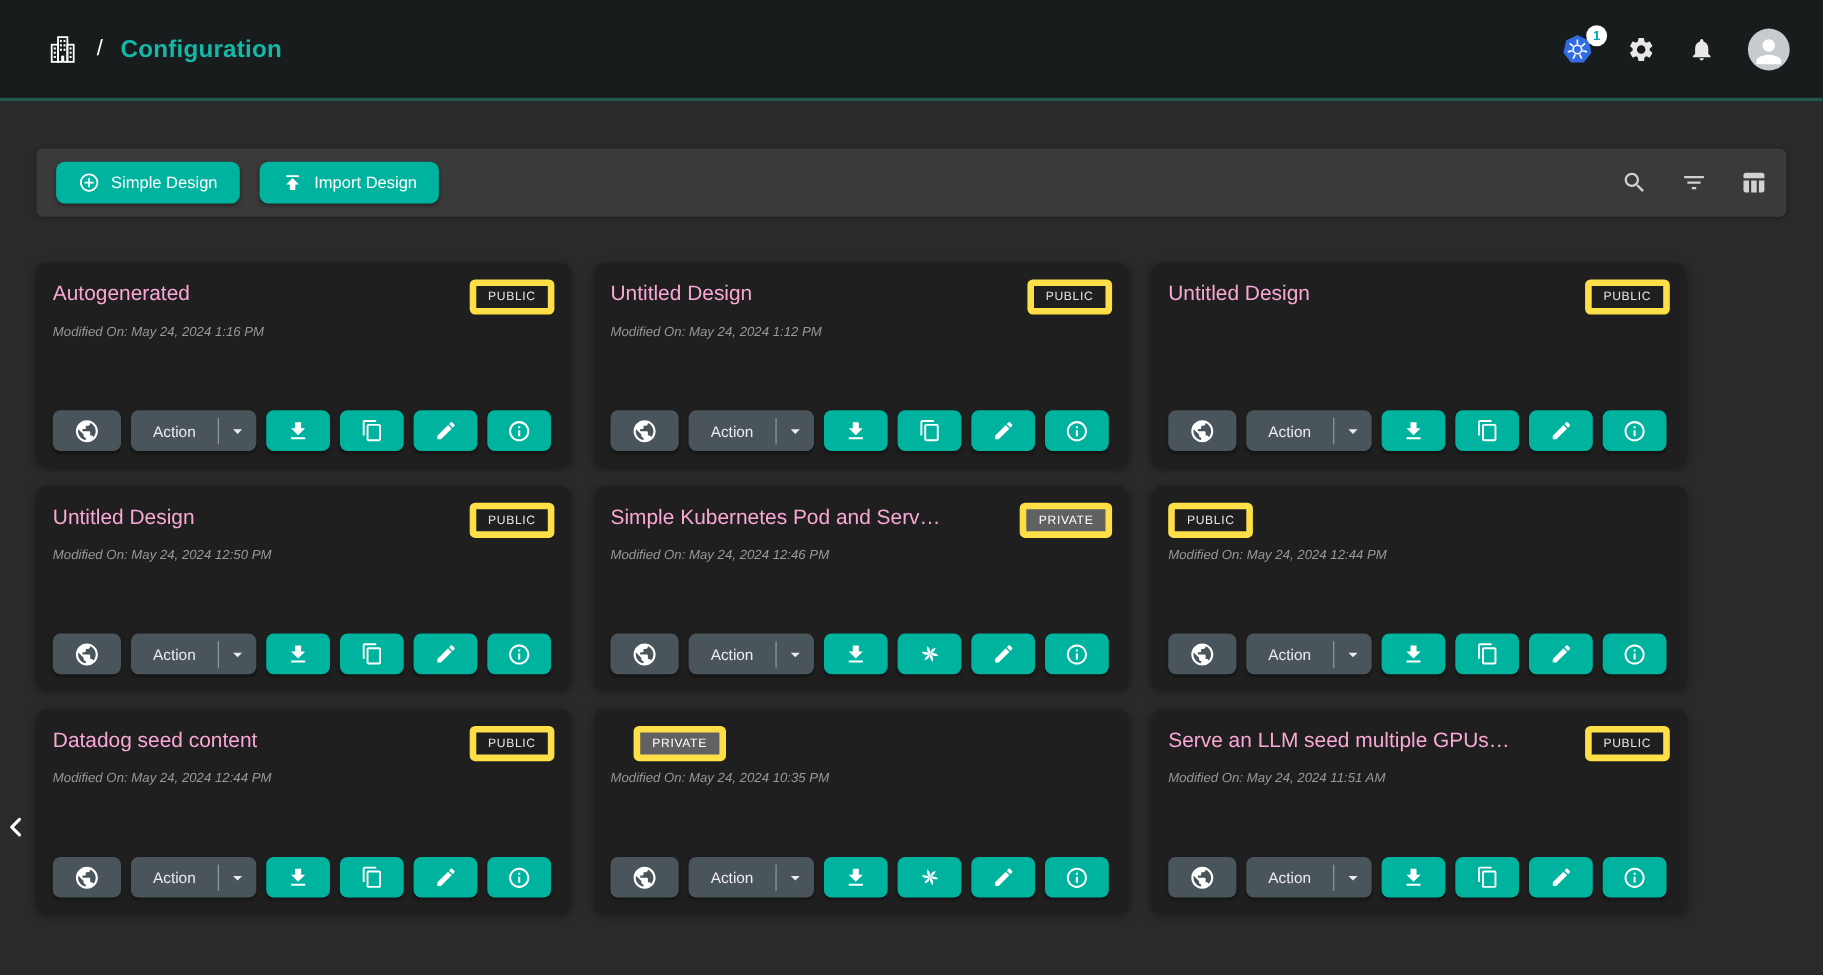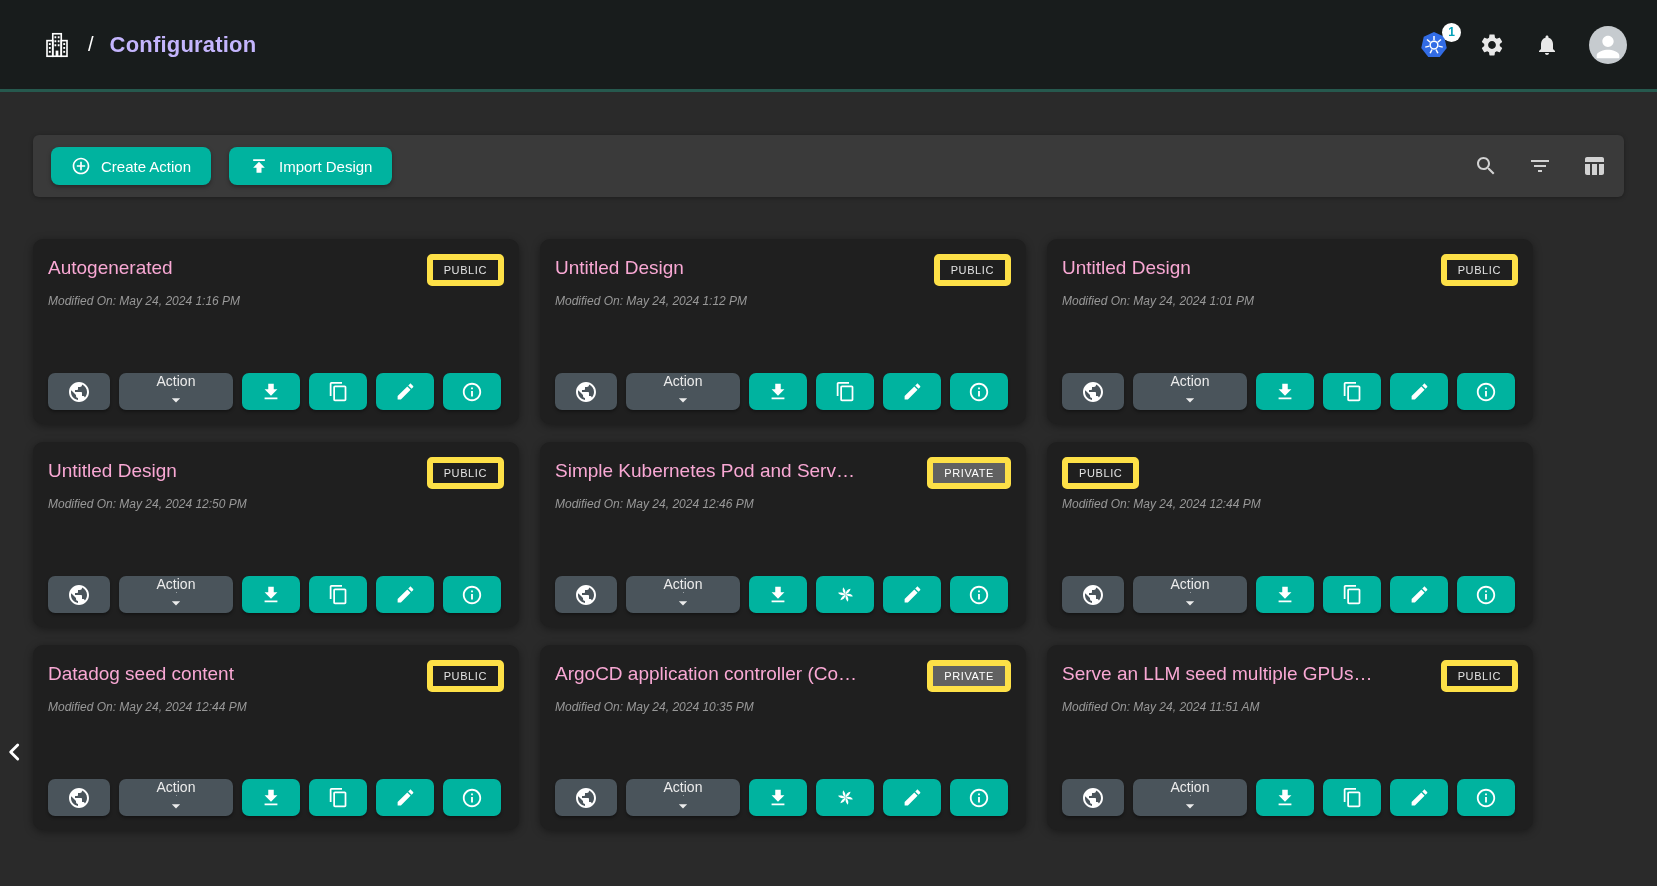--- a/index.html
+++ b/index.html
@@ -14,21 +14,21 @@
   .app-header {
     height:92px;
     background:#181c1c;
     border-bottom:3px solid #26594e;
     display:flex;
     align-items:center;
     padding:0 30px 0 42px;
   }
   .hdr-left { display:flex; align-items:center; gap:16px; }
   .hdr-sep { color:#ffffff; font-size:20px; font-weight:400; }
-  .hdr-title { color:#c4b5fd; font-size:22px; font-weight:700; letter-spacing:.2px;text-align:center; }
+  .hdr-title { color:#14b8a6; font-size:22px; font-weight:700; letter-spacing:.2px;text-align:center; }
   .hdr-right { margin-left:auto; display:flex; align-items:center; gap:30px; }
   .icon-btn { background:none; border:none; cursor:pointer; color:#e8e8e8; display:flex; align-items:center; }
   .k8s-chip { position:relative; cursor:pointer; }
   .k8s-badge {
     position:absolute; top:-7px; right:-12px;
     background:#ffffff; color:#00a0b8;
     min-width:19px; height:19px; border-radius:50%;
     font-size:12px; font-weight:700;
     display:flex; align-items:center; justify-content:center;
   }
@@ -96,21 +96,21 @@
     color:#989898; font-size:12px; font-style:italic;
   }
   .card-actions { margin-top:auto; display:flex; gap:9px; align-items:center; }
   .cbtn {
     height:37px; border:none; border-radius:7px; cursor:pointer;
     display:flex; align-items:center; justify-content:center;
     color:#ffffff;
     box-shadow:0 2px 3px rgba(0,0,0,.35);
   }
   .cbtn-gray { background:#4a545b; width:62px; }
-  .cbtn-action { background:#4a545b; width:114px; padding:0; overflow:hidden;flex-direction:column; }
+  .cbtn-action { background:#4a545b; width:114px; padding:0; overflow:hidden; }
   .action-label { color:#ececec; font-size:14px; flex:1; text-align:center; }
   .action-divider { width:1px; height:24px; background:rgba(255,255,255,.45); }
   .action-caret {
     background:none; border:none; cursor:pointer; color:#ececec;
     width:34px; height:100%; display:flex; align-items:center; justify-content:center;
   }
   .cbtn-teal { background:#00B39F; width:58px; }
   
   .sidebar-toggle {
     position:absolute; left:0; top:735px;
@@ -192,21 +192,21 @@
   </div>
 </header>
 
 <div class="toolbar">
   <button class="teal-btn">
     <span>
       <svg width="20" height="20" viewBox="0 0 24 24" fill="currentColor">
           <path d="M13 7h-2v4H7v2h4v4h2v-4h4v-2h-4V7zm-1-5C6.48 2 2 6.48 2 12s4.48 10 10 10 10-4.48 10-10S17.52 2 12 2zm0 18c-4.41 0-8-3.59-8-8s3.59-8 8-8 8 3.59 8 8-3.59 8-8 8z"></path>
         </svg>
     </span>
-    <span>Create Action</span>
+    <span>Simple Design</span>
   </button>
   <button class="teal-btn">
     <span>
       <svg width="20" height="20" viewBox="0 0 24 24" fill="currentColor">
           <path d="M5 4v2h14V4H5zm0 10h4v6h6v-6h4l-7-7-7 7z"></path>
         </svg>
     </span>
     <span>Import Design</span>
   </button>
   <div class="toolbar-right">
@@ -345,21 +345,20 @@
             </svg>
         </span>
       </button>
     </div>
   </section>
     <section class="design-card">
     <div class="card-top">
       <h2 class="card-title">Untitled Design</h2>
       <span class="vis-badge">PUBLIC</span>
     </div>
-    <div class="card-modified">Modified On: May 24, 2024 1:01 PM</div>
     <div class="card-actions">
       <button class="cbtn cbtn-gray">
         <span>
           <svg width="24" height="24" viewBox="0 0 24 24" fill="currentColor">
               <path d="M12 2C6.48 2 2 6.48 2 12s4.48 10 10 10 10-4.48 10-10S17.52 2 12 2zm-1 17.93c-3.95-.49-7-3.85-7-7.93 0-.62.08-1.21.21-1.79L9 15v1c0 1.1.9 2 2 2v1.93zm6.9-2.54c-.26-.81-1-1.39-1.9-1.39h-1v-3c0-.55-.45-1-1-1H8v-2h2c.55 0 1-.45 1-1V7h2c1.1 0 2-.9 2-2v-.41c2.93 1.19 5 4.06 5 7.41 0 2.08-.8 3.97-2.1 5.39z"></path>
             </svg>
         </span>
       </button>
       <div class="cbtn cbtn-action">
         <span class="action-label" style="cursor:pointer;">Action</span>
@@ -628,21 +627,20 @@
         <span>
           <svg width="22" height="22" viewBox="0 0 24 24" fill="currentColor">
               <path d="M11 7h2v2h-2zm0 4h2v6h-2zm1-9C6.48 2 2 6.48 2 12s4.48 10 10 10 10-4.48 10-10S17.52 2 12 2zm0 18c-4.41 0-8-3.59-8-8s3.59-8 8-8 8 3.59 8 8-3.59 8-8 8z"></path>
             </svg>
         </span>
       </button>
     </div>
   </section>
     <section class="design-card">
     <div class="card-top">
-      <h2 class="card-title">ArgoCD application controller (Co…</h2>
       <span class="vis-badge private">PRIVATE</span>
     </div>
     <div class="card-modified">Modified On: May 24, 2024 10:35 PM</div>
     <div class="card-actions">
       <button class="cbtn cbtn-gray">
         <span>
           <svg width="24" height="24" viewBox="0 0 24 24" fill="currentColor">
               <path d="M12 2C6.48 2 2 6.48 2 12s4.48 10 10 10 10-4.48 10-10S17.52 2 12 2zm-1 17.93c-3.95-.49-7-3.85-7-7.93 0-.62.08-1.21.21-1.79L9 15v1c0 1.1.9 2 2 2v1.93zm6.9-2.54c-.26-.81-1-1.39-1.9-1.39h-1v-3c0-.55-.45-1-1-1H8v-2h2c.55 0 1-.45 1-1V7h2c1.1 0 2-.9 2-2v-.41c2.93 1.19 5 4.06 5 7.41 0 2.08-.8 3.97-2.1 5.39z"></path>
             </svg>
         </span>

